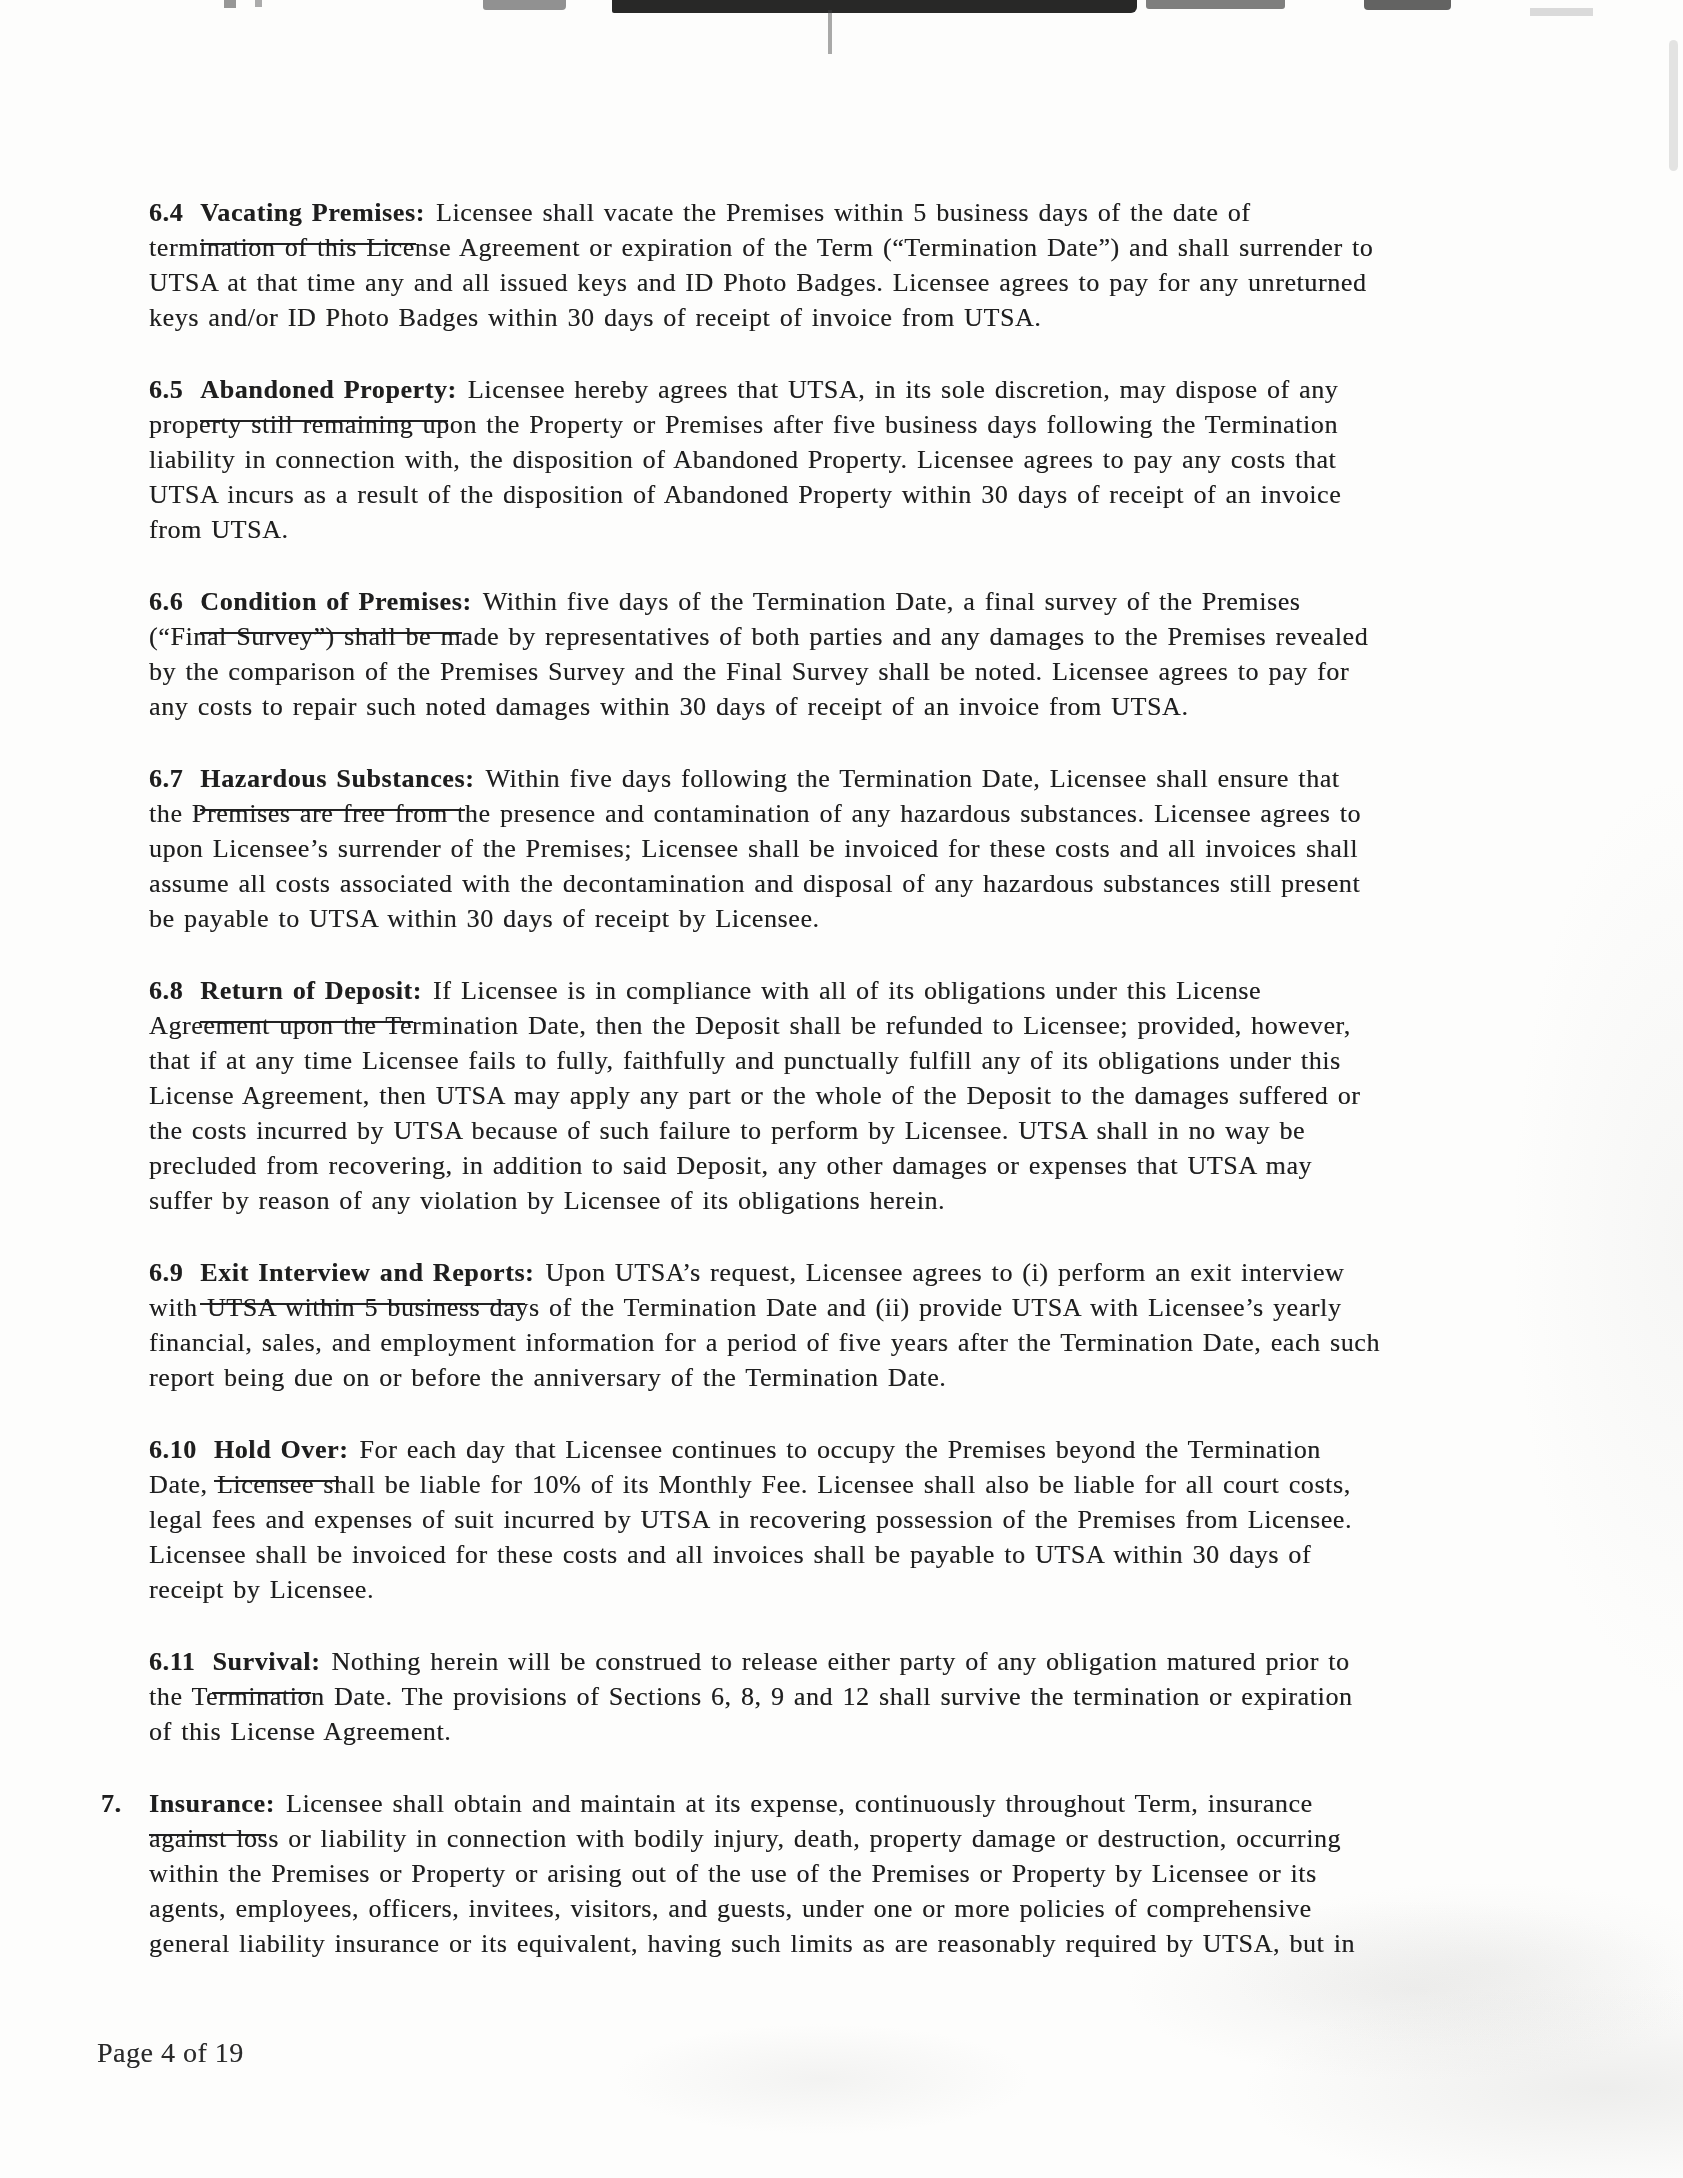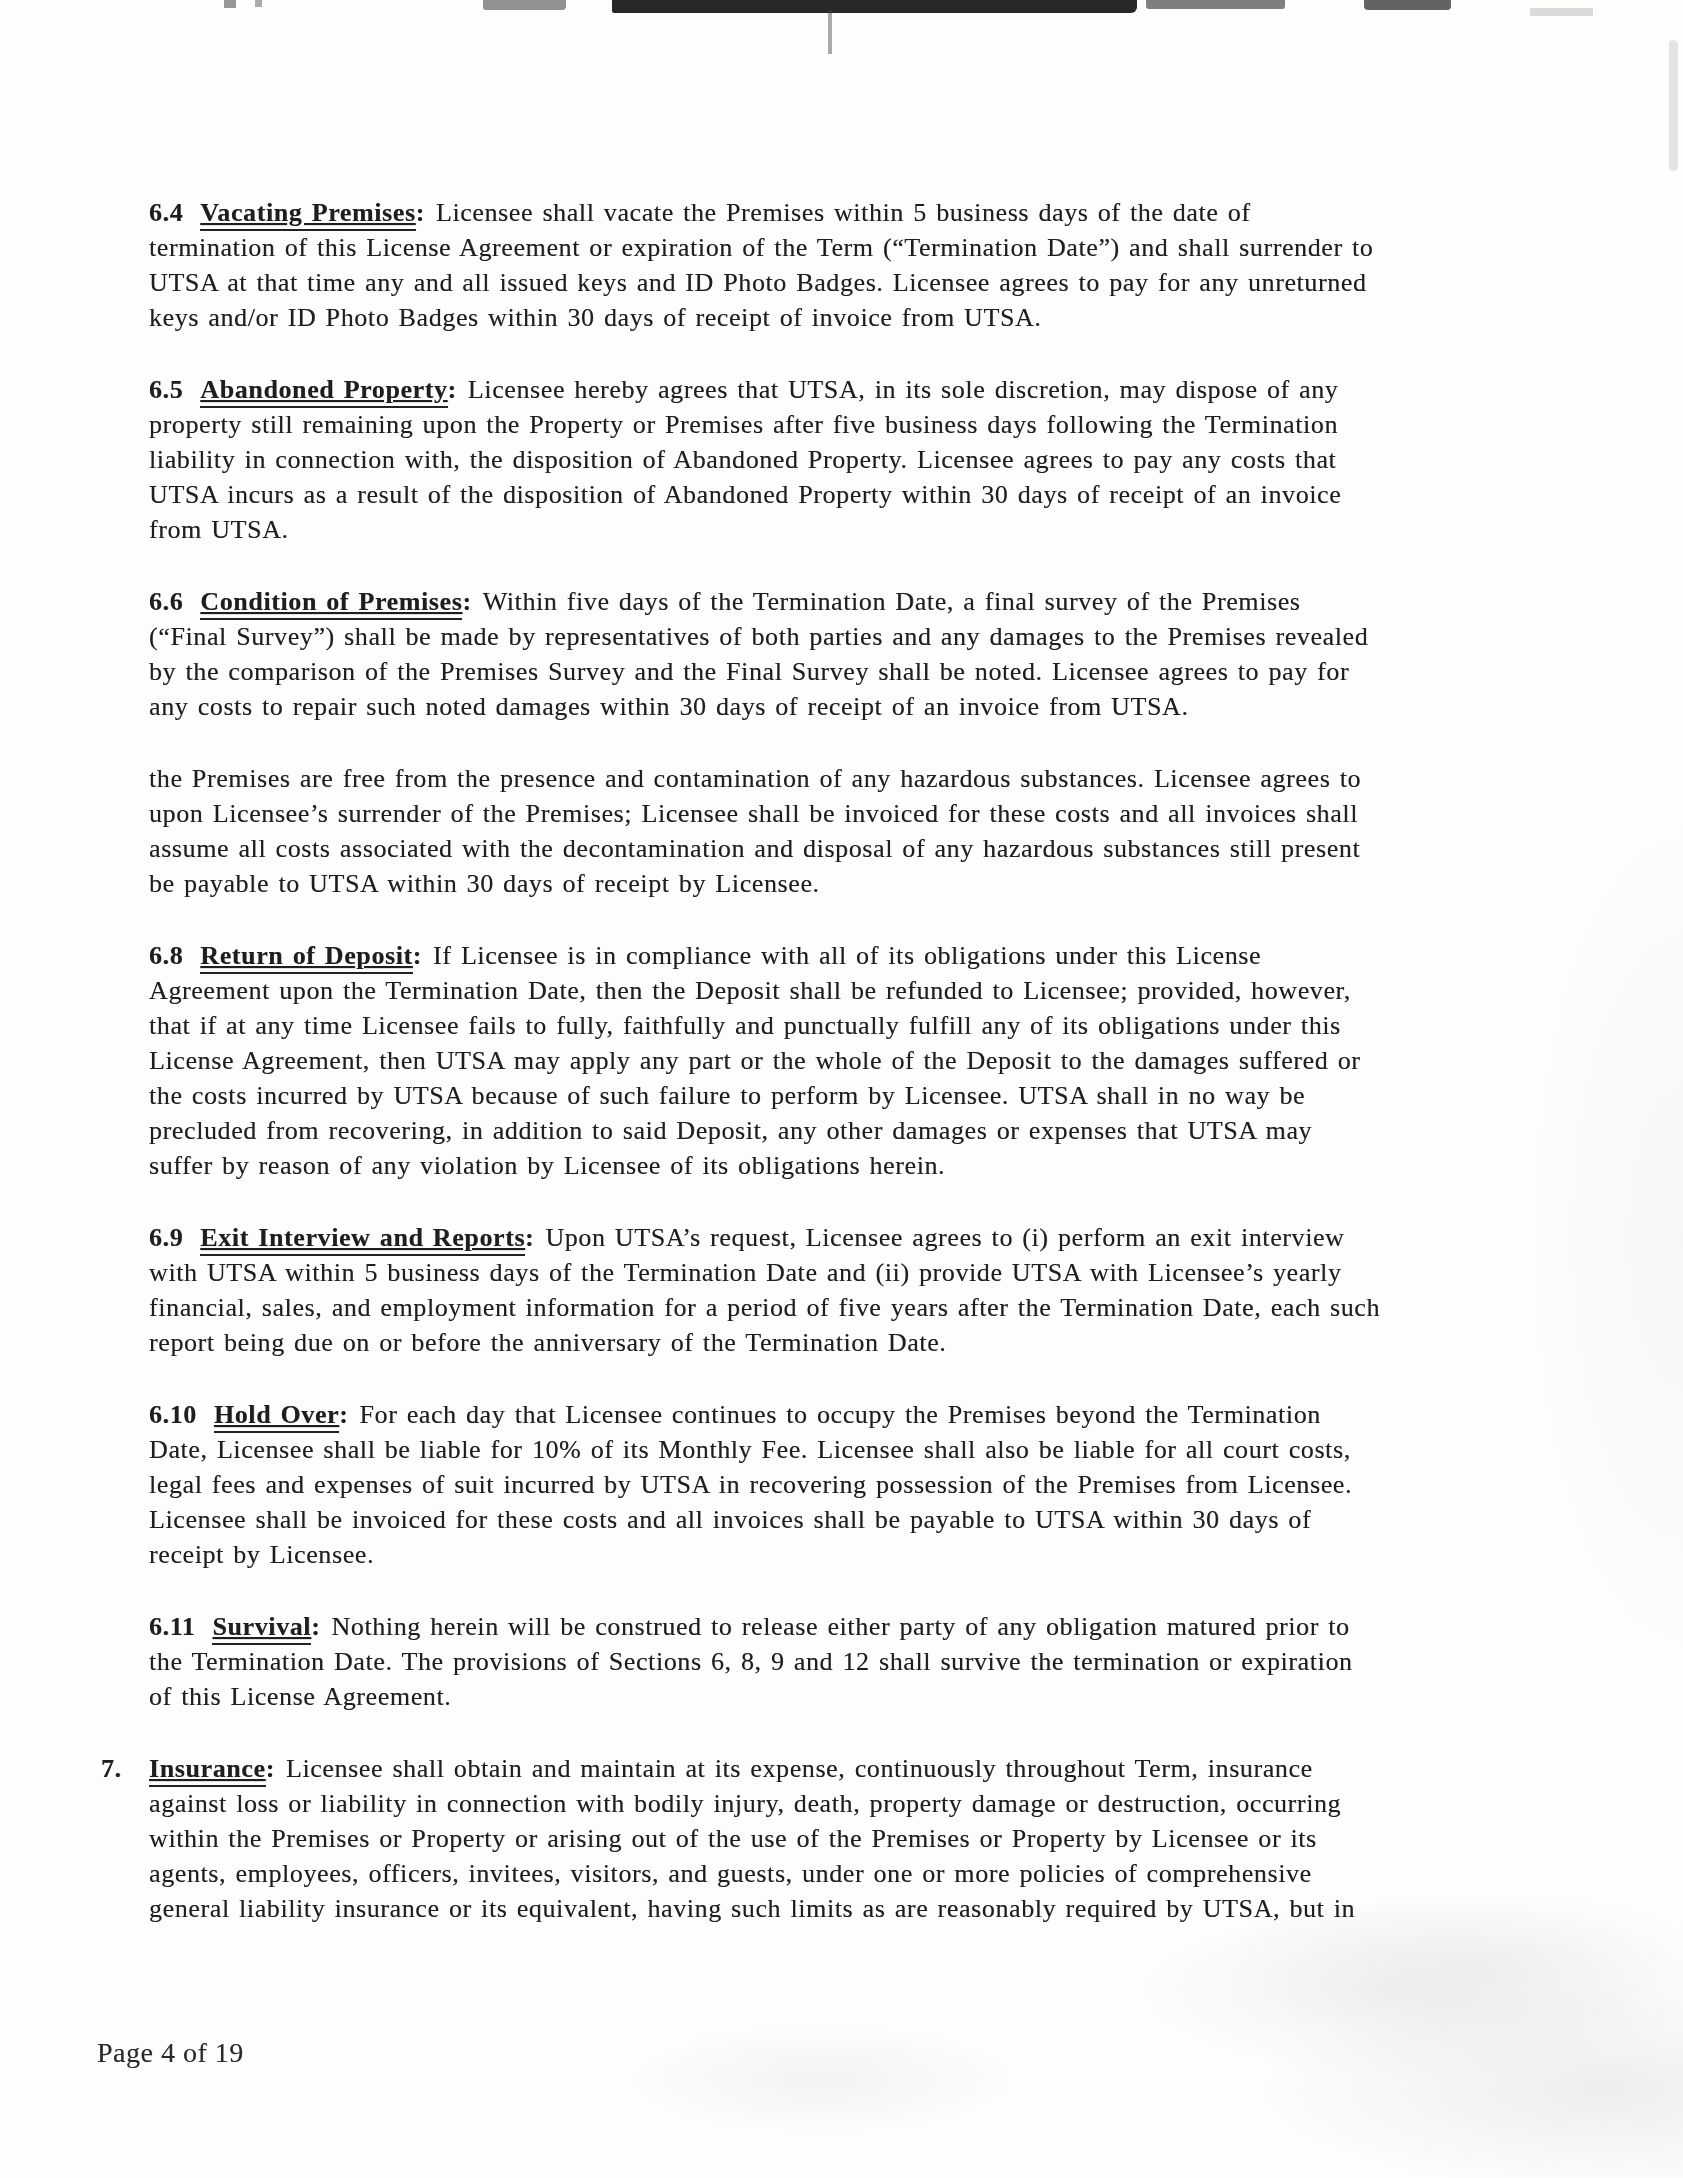--- a/index.html
+++ b/index.html
@@ -51,22 +51,21 @@
     word-spacing: 2.2px;
     text-shadow: 0.3px 0.3px 0 rgba(25,25,25,0.45);
   }
   .section { margin: 0 0 37px 0; position: relative; }
   .section:last-child { margin-bottom: 0; }
   .first-line, .text-line { white-space: nowrap; }
   .num { font-weight: bold; margin-right: 17px; text-align: center; }
   .head {
     font-weight: bold;
     border-bottom: 2.5px solid #222222;
-    padding-bottom: 2px;
-    text-decoration: underline;
+    padding-bottom: 16px;
   }
   .colon { font-weight: bold; }
   .rest { padding-left: 11px; }
   .section.hanging .num {
     position: absolute;
     left: -48px;
     margin-right: 0;
   }
 
   .page-footer {
@@ -112,20 +111,21 @@
       </section>
 
   <section class="section">
     <div class="first-line"><span class="num">6.6</span><span class="head">Condition of Premises</span><span class="colon">:</span><span class="rest">Within five days of the Termination Date, a final survey of the Premises</span></div>
   <div class="text-line">(“Final Survey”) shall be made by representatives of both parties and any damages to the Premises revealed</div>
         <div class="text-line">by the comparison of the Premises Survey and the Final Survey shall be noted.  Licensee agrees to pay for</div>
         <div class="text-line">any costs to repair such noted damages within 30 days of receipt of an invoice from UTSA.</div>
       </section>
 
   <section class="section">
+    <div class="first-line"><span class="num">6.7</span><span class="head">Hazardous Substances</span><span class="colon">:</span><span class="rest">Within five days following the Termination Date, Licensee shall ensure that</span></div>
   <div class="text-line">the Premises are free from the presence and contamination of any hazardous substances.  Licensee agrees to</div>
         <div class="text-line">upon Licensee’s surrender of the Premises; Licensee shall be invoiced for these costs and all invoices shall</div>
         <div class="text-line">assume all costs associated with the decontamination and disposal of any hazardous substances still present</div>
         <div class="text-line">be payable to UTSA within 30 days of receipt by Licensee.</div>
       </section>
 
   <section class="section">
     <div class="first-line"><span class="num">6.8</span><span class="head">Return of Deposit</span><span class="colon">:</span><span class="rest">If Licensee is in compliance with all of its obligations under this License</span></div>
   <div class="text-line">Agreement upon the Termination Date, then the Deposit shall be refunded to Licensee; provided, however,</div>
         <div class="text-line">that if at any time Licensee fails to fully, faithfully and punctually fulfill any of its obligations under this</div>

